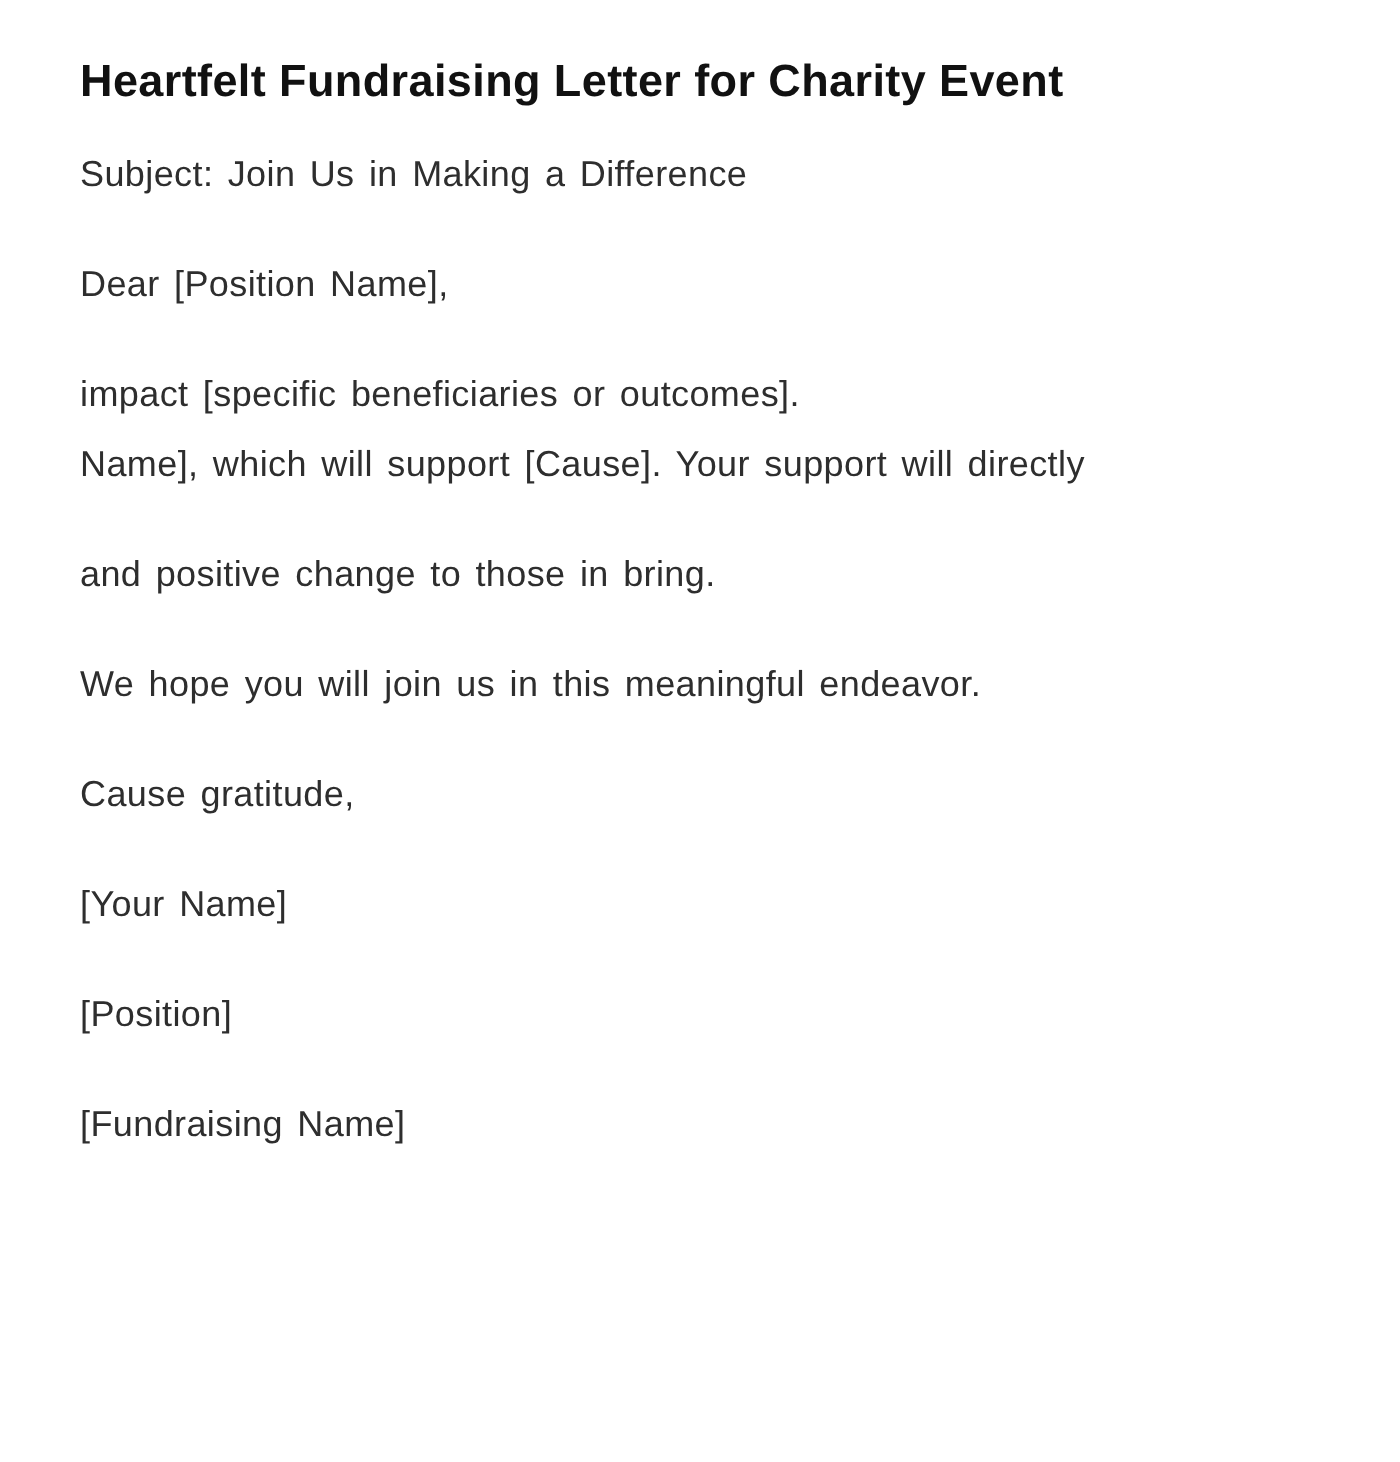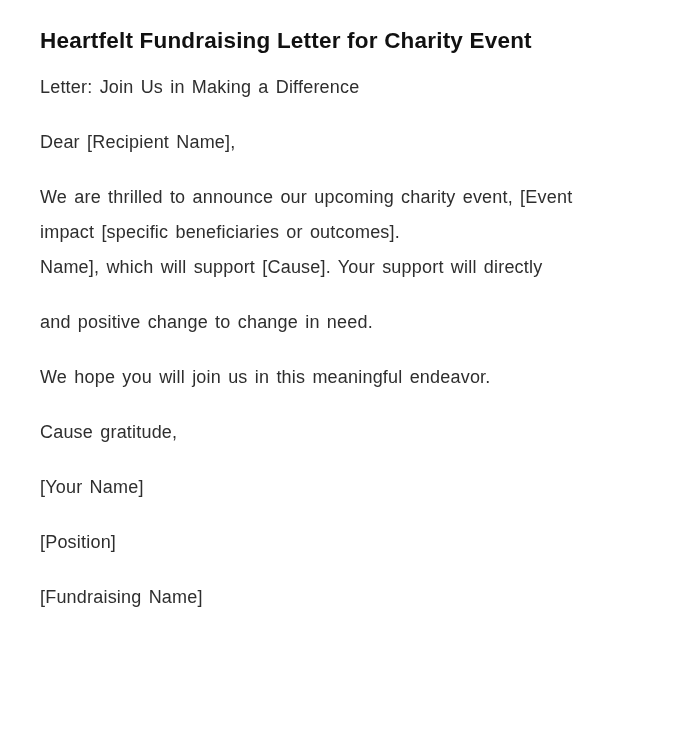--- a/index.html
+++ b/index.html
@@ -38,32 +38,31 @@
     white-space: nowrap;
   }
 </style>
 </head>
 <body style="background: rgb(255, 255, 255);">
 
 <main class="doc">
 
   <h1 class="doc-title">Heartfelt Fundraising Letter for Charity Event</h1>
 
-  <div class="para tline">Letter: Join Us in Making a Difference</div>
+  <div class="para tline">Subject: Join Us in Making a Difference</div>
 
-  <div class="para tline">Dear [Recipient Name],</div>
+  <div class="para tline">Dear [Position Name],</div>
 
   <div class="para">
-    <div class="tline">We are thrilled to announce our upcoming charity event, [Event</div>
     <div class="tline">impact [specific beneficiaries or outcomes].</div>
     <div class="tline">Name], which will support [Cause]. Your support will directly</div>
   </div>
 
   <div class="para">
-    <div class="tline">and positive change to change in need.</div>
+    <div class="tline">and positive change to those in bring.</div>
   </div>
 
   <div class="para">
     <div class="tline">We hope you will join us in this meaningful endeavor.</div>
   </div>
 
   <div class="para tline">Cause gratitude,</div>
 
   <div class="para tline">[Your Name]</div>
 

